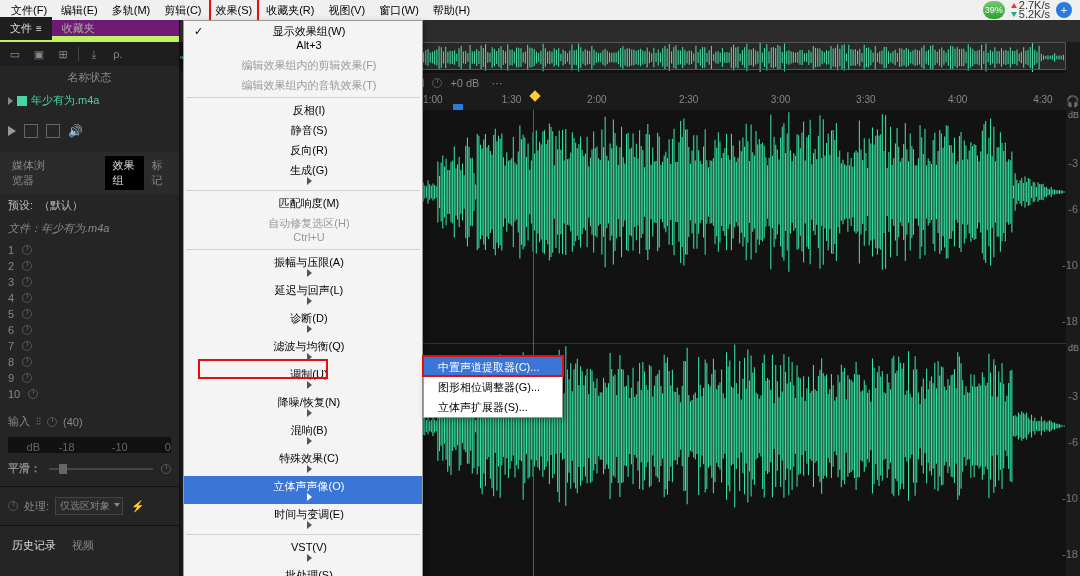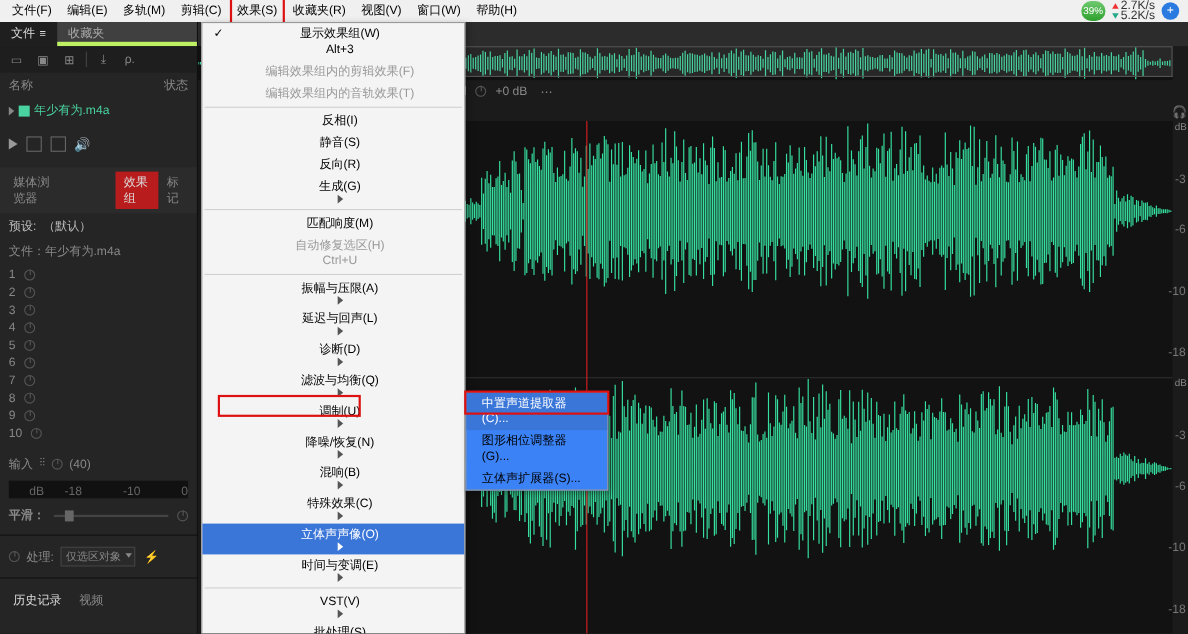--- a/index.html
+++ b/index.html
@@ -13,43 +13,43 @@
   .netstat div { display:flex; align-items:center; gap:2px;}
   .arrow-up, .arrow-down { width:0;height:0;border-left:3px solid transparent;border-right:3px solid transparent;}
   .arrow-up{border-bottom:5px solid #e33;}
   .arrow-down{border-top:5px solid #2a8;}
   .circlebtn{width:16px;height:16px;border-radius:50%;background:#2b7ae0;color:#fff;display:flex;align-items:center;justify-content:center;font-size:11px;}
 
   .workspace { position:absolute; top:20px; left:0; right:0; bottom:0; background:#232323; }
   .leftcol { position:absolute; left:0; top:0; width:180px; bottom:0; background:#252525; border-right:1px solid #111; }
   .rightcol { position:absolute; left:180px; right:0; top:0; bottom:0; background:#1b1b1b; }
 
-  .tabrow { display:flex; align-items:flex-start; height:22px; background:#404040; color:#aaa; border-bottom:4px solid #bef264;}
+  .tabrow { display:flex; align-items:center; height:22px; background:#701a75; color:#aaa; border-bottom:6px solid #bef264;}
   .tabrow .tab { padding:0 10px; line-height:22px;}
   .tabrow .tab.active { background:#1f1f1f; color:#ddd; }
   .tabrow .x { margin-left:4px; font-size:10px; }
 
   .iconrow { display:flex; align-items:center; gap:6px; height:24px; padding:0 6px; background:#1e1e1e;}
   .iconbtn { width:18px;height:18px; display:flex;align-items:center;justify-content:center; color:#888; }
   .sep { width:1px; height:14px; background:#444; }
 
-  .hdrrow { display:flex; justify-content:space-between; padding:4px 8px; color:#888;}
+  .hdrrow { display:flex; justify-content:center; padding:4px 8px; color:#888;}
   .filerow { display:flex; align-items:center; padding:4px 8px; color:#49d3a0; gap:4px;}
   .tri { width:0;height:0;border-top:4px solid transparent;border-bottom:4px solid transparent;border-left:5px solid #888;}
   .fileicon{width:10px;height:10px;background:#49d3a0;}
 
   .transport { display:flex; align-items:center; gap:8px; padding:6px 8px; margin-top:6px; }
   .tbtn { width:14px;height:14px;border:1px solid #666;}
   .playtri{width:0;height:0;border-top:5px solid transparent;border-bottom:5px solid transparent;border-left:8px solid #999;}
 
   .panel-head { display:flex; padding:4px 4px; background:#2b2b2b; margin-top:8px;}
   .panel-head .pt{ padding:2px 8px; color:#888;}
-  .panel-head .pt.active{ color:#ddd; background:#b91c1c;margin-left:46px;}
+  .panel-head .pt.active{ color:#ddd; background:#000000;margin-left:46px;}
   .row-preset { padding:4px 8px; color:#bbb; display:flex; gap:6px;}
-  .row-file { padding:4px 8px; color:#888;}
+  .row-file { padding:4px 8px; color:#888;font-style:italic;}
   .knob-list { padding:2px 8px;}
   .knob-list .kr{ display:flex; align-items:center; gap:8px; height:16px; color:#888;}
   .knob{ width:10px;height:10px;border:1px solid #555;border-radius:50%; position:relative;}
   .knob::after{content:'';position:absolute;left:4px;top:-1px;width:1px;height:5px;background:#555;}
 
   .io-row { padding:4px 8px; margin-top:6px; color:#888; display:flex; align-items:center; gap:6px;}
   .meter { position:relative; margin:4px 8px; height:16px; background:#111; }
   .meter .ticks{position:absolute;bottom:0;left:0;right:0;display:flex;justify-content:space-between;font-size:8px;color:#666;}
   .pz-row { padding:4px 8px; color:#888; display:flex; align-items:center; gap:8px;font-weight:bold;}
   .proc-row { padding:4px 8px; color:#888; display:flex; align-items:center; gap:6px;}
@@ -63,21 +63,21 @@
   .effects-menu { position:absolute; left:183px; top:20px; width:240px; background:#f4f4f4; color:#000; border:1px solid #999; box-shadow:2px 2px 6px rgba(0,0,0,.3); z-index:100;}
   .effects-menu .mrow{ display:flex; justify-content:space-between; align-items:center; padding:3px 18px 3px 30px; line-height:14px; position:relative;flex-direction:column;}
   .effects-menu .mrow.disabled{ color:#999;}
   .effects-menu .check::before{content:'✓'; position:absolute; left:10px; color:#000;}
   .effects-menu .div { height:1px; background:#d0d0d0; margin:2px 2px;}
   .effects-menu .submenu-arrow{width:0;height:0;border-top:4px solid transparent;border-bottom:4px solid transparent;border-left:5px solid #555;}
   .effects-menu .mrow.hl { background:#3a75d8; color:#fff;}
   .effects-menu .mrow.hl .submenu-arrow{border-left-color:#fff;}
   .effects-menu .redbox{ position:absolute; border:2px solid #d11; pointer-events:none;}
 
-  .submenu { position:absolute; left:423px; top:356px; width:130px; background:#3b82f6; color:#000; border:1px solid #999; box-shadow:2px 2px 6px rgba(0,0,0,.3); z-index:101;}
+  .submenu { position:absolute; left:423px; top:356px; width:140px; background:#ffffff; color:#000; border:1px solid #999; box-shadow:2px 2px 6px rgba(0,0,0,.3); z-index:101;}
   .submenu .srow{ padding:3px 14px; line-height:14px;}
   .submenu .srow.hl{ background:#3a75d8; color:#fff;}
   .submenu .redbox2{position:absolute; left:-2px; top:-2px; right:-2px; height:22px; border:2px solid #d11; pointer-events:none;}
 
   
   .rc-tabrow{ height:22px; display:flex; align-items:center; padding:0 8px; background:#2c2c2c;}
   .overview { position:absolute; left:0; right:14px; top:22px; height:28px; background:#111; }
   .overview .sel{ position:absolute; left:212px; right:0; top:0; bottom:0; background:rgba(150,150,150,.18); border:1px solid #555;}
   .dbreadout { position:absolute; left:230px; top:54px; height:18px; color:#888; display:flex; align-items:center; gap:8px;}
   .timeline { position:absolute; left:230px; right:14px; top:72px; height:18px; background:#1b1b1b; color:#888;}
@@ -256,20 +256,32 @@
           <path d="M0 13.028051440329218L0 14.971948559670782M2 12.968936728395061L2 15.031063271604939M4 13.343001028806585L4 14.656998971193415M6 13.2350591563786L6 14.7649408436214M8 13.067703703703703L8 14.932296296296297M10 13.014638374485596L10 14.985361625514404M12 13.374011316872428L12 14.625988683127572M14 12.701748456790124L14 15.298251543209876M16 12.94488683127572L16 15.05511316872428M18 13.0949079218107L18 14.9050920781893M20 13.20107098765432L20 14.79892901234568M22 12.783746399176955L22 15.216253600823045M24 12.887748971193416L24 15.112251028806584M26 13.375671296296296L26 14.624328703703704M28 13.0212170781893L28 14.9787829218107M30 13.242534465020576L30 14.757465534979424M32 12.875549382716049L32 15.124450617283951M34 13.307298868312756L34 14.692701131687244M36 12.96926440329218L36 15.03073559670782M38 13.03070524691358L38 14.96929475308642M40 13.291991769547325L40 14.708008230452675M42 6.277327804033778L42 21.722672195966222M44 7.475210251430485L44 20.524789748569514M46 3.7804224969874056L46 24.219577503012594M48 8.206742718573768L48 19.793257281426232M50 5.031554775357382L50 22.96844522464262M52 9.244259216035093L52 18.755740783964907M54 4.7169818693677605L54 23.28301813063224M56 7.325529091093838L56 20.674470908906162M58 9.186008648703037L58 18.813991351296963M60 6.320192632958962L60 21.679807367041036M62 9.564552951726267L62 18.435447048273733M64 6.6477379246208645L64 21.352262075379137M66 4.944251552557251L66 23.05574844744275M68 7.001497499229983L68 20.998502500770016M70 5.249127599344135L70 22.750872400655865M72 8.31089859729843L72 19.68910140270157M74 7.894018597802512L74 20.105981402197486M76 10.456335080280255L76 17.543664919719745M78 5.673994106688671L78 22.32600589331133M80 2.5412559079376855L80 25.458744092062314M82 7.538087219281073L82 20.461912780718926M84 6.820812772086L84 21.179187227914M86 5.296309738277477L86 22.70369026172252M88 8.154471979309555L88 19.845528020690445M90 6.225918636700293L90 21.774081363299707M92 9.204069749315716L92 18.795930250684286M94 2.534801860365704L94 25.465198139634296M96 0.805028521519203L96 27.194971478480795M98 2.86816865710178L98 25.13183134289822M100 5.402312973560621L100 22.59768702643938M102 9.334599988271128L102 18.66540001172887M104 8.7343549184258L104 19.2656450815742M106 5.739021522598023L106 22.260978477401977M108 7.086641524610386L108 20.913358475389614M110 8.452101527114927L110 19.547898472885073M112 6.510448340811233L112 21.489551659188766M114 9.246092173746856L114 18.753907826253144M116 4.607476384403737L116 23.39252361559626M118 4.070403613385439L118 23.929596386614563M120 8.938120145557079L120 19.06187985444292M122 2.0931284100453116L122 25.90687158995469M124 10.116422062542867L124 17.883577937457133M126 6.851328835102786L126 21.148671164897216M128 4.369558375644591L128 23.63044162435541M130 6.911394891987215L130 21.088605108012786M132 7.518196637445701L132 20.4818033625543M134 10.436273997250959L134 17.563726002749043M136 8.343014231348118L136 19.656985768651882M138 2.2829102809808894L138 25.71708971901911M140 7.9988177131360185L140 20.00118228686398M142 9.44223609914409L142 18.55776390085591M144 9.27501066077008L144 18.72498933922992M146 8.65008612823804L146 19.34991387176196M148 5.636910032412169L148 22.363089967587833M150 9.730263208912035L150 18.269736791087965M152 8.032681866013819L152 19.967318133986183M154 8.707063808930135L154 19.292936191069863M156 8.239625487135154L156 19.760374512864846M158 9.822793198068288L158 18.17720680193171M160 5.638190484253542L160 22.361809515746458M162 6.554129131241901L162 21.4458708687581M164 2.742210247858239L164 25.25778975214176M166 7.423968299123133L166 20.576031700876868M168 9.552979388145861L168 18.44702061185414M170 8.040767120321945L170 19.959232879678055M172 9.838665772057421L172 18.16133422794258M174 9.983636134390242L174 18.016363865609758M176 6.378814124101382L176 21.621185875898618M178 6.7052690141675235L178 21.294730985832476M180 4.387883320592326L180 23.612116679407674M182 9.11034045672741L182 18.88965954327259M184 3.3465164513793635L184 24.653483548620635M186 3.766215545517545L186 24.233784454482453M188 5.919069112027193L188 22.080930887972805M190 1.1513247503596045L190 26.848675249640394M192 6.791479259783188L192 21.208520740216812M194 3.4201675282723354L194 24.579832471727663M196 4.211696225923069L196 23.78830377407693M198 3.114169062154682L198 24.88583093784532M200 5.415192032623329L200 22.58480796737667M202 5.958438748440118L202 22.041561251559884M204 5.139543440286351L204 22.860456559713647M206 5.355161915203633L206 22.64483808479637M208 5.142635651244092L208 22.857364348755908M210 4.243256715165847L210 23.75674328483415M212 8.720807114284852L212 19.279192885715148M214 7.181622582483138L214 20.818377417516864M216 2.9133821892623093L216 25.086617810737692M218 7.009936271842293L218 20.990063728157708M220 9.443091671786885L220 18.556908328213115M222 7.507291776155979L222 20.49270822384402M224 6.354441363184601L224 21.645558636815398M226 9.392686437673849L226 18.60731356232615M228 8.819737019056737L228 19.18026298094326M230 7.608554641398191L230 20.391445358601807M232 6.790105954218105L232 21.209894045781894M234 3.808418535248533L234 24.191581464751465M236 4.847056970680601L236 23.1529430293194M238 8.648296980678914L238 19.351703019321086M240 4.328122590163465L240 23.671877409836533M242 8.91198153004417L242 19.08801846995583M244 7.9702409985377605L244 20.02975900146224M246 8.050112301085486L246 19.949887698914516M248 7.4703221466493925L248 20.529677853350606M250 10.564463470757602L250 17.4355365292424M252 5.664673933446693L252 22.335326066553307M254 3.4836351476567664L254 24.516364852343234M256 8.62465189733844L256 19.37534810266156M258 8.226357641568072L258 19.77364235843193M260 10.23632176763419L260 17.763678232365812M262 2.808692852354346L262 25.191307147645652M264 8.308109413103946L264 19.691890586896054M266 8.259005463371786L266 19.740994536628214M268 6.310565502471992L268 21.68943449752801M270 8.190044217190119L270 19.80995578280988M272 3.135066636104124L272 24.864933363895876M274 5.394973551395079L274 22.60502644860492M276 1.9579668377772066L276 26.042033162222793M278 9.349503742621328L278 18.65049625737867M280 9.663713295419903L280 18.336286704580097M282 4.767860299556565L282 23.232139700443433M284 6.206287461935744L284 21.793712538064256M286 8.120789364176098L286 19.879210635823902M288 5.712746979071406L288 22.287253020928596M290 3.859247269356011L290 24.14075273064399M292 7.120273516922914L292 20.879726483077086M294 8.54373027138346L294 19.45626972861654M296 2.113620047598179L296 25.88637995240182M298 7.07516575366036L298 20.92483424633964M300 6.797746904887784L300 21.202253095112216M302 8.652948234933858L302 19.34705176506614M304 4.901447555869911L304 23.09855244413009M306 5.129840089460924L306 22.870159910539076M308 5.556572880745758L308 22.443427119254242M310 9.42291059021824L310 18.57708940978176M312 8.615992849794239L312 19.38400715020576M314 2.484029478861041L314 25.51597052113896M316 4.939170597446081L316 23.06082940255392M318 5.263595617986491L318 22.73640438201351M320 6.309404449032795L320 21.690595550967206M322 8.58360257755344L322 19.416397422446558M324 10.02334669650682L324 17.97665330349318M326 7.969939303606696L326 20.030060696393303M328 1.6850838453551304L328 26.31491615464487M330 5.6209258693058395L330 22.37907413069416M332 8.5575746290025L332 19.442425370997498M334 8.008841252702998L334 19.991158747297M336 8.7369550499638L336 19.2630449500362M338 5.850788048676998L338 22.149211951323004M340 7.190400262560012L340 20.80959973743999M342 5.757012170579465L342 22.242987829420535M344 10.684742371272163L344 17.315257628727835M346 6.7294993008521L346 21.2705006991479M348 8.039466829918267L348 19.96053317008173M350 10.228378183207749L350 17.77162181679225M352 7.653680034245923L352 20.346319965754077M354 2.355820571190078L354 25.64417942880992M356 7.39198329312573L356 20.60801670687427M358 7.014840610889631L358 20.98515938911037M360 1.303605030197378L360 26.696394969802622M362 4.774912639297712L362 23.22508736070229M364 8.462152327079522L364 19.537847672920478M366 6.5748865649648485L366 21.42511343503515M368 7.698532734069374L368 20.301467265930626M370 8.187258701334112L370 19.812741298665888M372 3.640722274257927L372 24.359277725742075M374 7.040374441638246L374 20.959625558361754M376 9.039775474394148L376 18.960224525605852M378 9.62472712721241L378 18.37527287278759M380 9.767193163238899L380 18.2328068367611M382 7.496353109222584L382 20.503646890777418M384 6.0751225744455875L384 21.924877425554413M386 7.811948003809601L386 20.1880519961904M388 9.544973087300907L388 18.455026912699093M390 9.797947196204369L390 18.20205280379563M392 9.42988047569603L392 18.57011952430397M394 9.495688649369855L394 18.504311350630147M396 7.949945591254192L396 20.050054408745808M398 5.314965887540167L398 22.68503411245983M400 3.7639164620960965L400 24.2360835379039M402 6.668070691693815L402 21.331929308306186M404 5.607163344280279L404 22.39283665571972M406 5.9347120810351885L406 22.065287918964813M408 6.839615707399786L408 21.160384292600213M410 6.95436945085464L410 21.04563054914536M412 7.893033839520462L412 20.106966160479537M414 6.944278940841239L414 21.05572105915876M416 6.086277108497815L416 21.913722891502186M418 7.715226644959324L418 20.284773355040677M420 8.324126750042867L420 19.675873249957135M422 4.981752829555484L422 23.018247170444518M424 8.814843738092517L424 19.185156261907483M426 10.204632900436767L426 17.795367099563233M428 5.201170070817772L428 22.798829929182226M430 9.944961507808927L430 18.055038492191073M432 6.78812300930689L432 21.21187699069311M434 9.42326571500073L434 18.57673428499927M436 5.683318380034484L436 22.316681619965514M438 3.586994453196443L438 24.413005546803557M440 5.941112292968551L440 22.05888770703145M442 1.7987407436580742L442 26.201259256341928M444 8.689774238278272L444 19.31022576172173M446 4.438178168918768L446 23.561821831081232M448 2.9060920246056234L448 25.093907975394377M450 7.504373629984472L450 20.49562637001553M452 7.633369207048913L452 20.366630792951085M454 4.543747222877135L454 23.456252777122863M456 7.068412227080475L456 20.931587772919524M458 8.690315808593551L458 19.309684191406447M460 7.393331338472603L460 20.606668661527397M462 8.11372490610949L462 19.88627509389051M464 10.29793078219466L464 17.702069217805338M466 3.275052704725365L466 24.724947295274635M468 8.958426636207323L468 19.04157336379268M470 6.559513510568287L470 21.440486489431713M472 4.441909006820605L472 23.558090993179395M474 4.7758499791023645L474 23.224150020897635M476 10.017902728282337L476 17.982097271717663M478 7.403363207721288L478 20.596636792278712M480 3.558158515041532L480 24.441841484958466M482 10.816083003238042L482 17.18391699676196M484 8.895908362982967L484 19.104091637017035M486 8.28460841686433L486 19.71539158313567M488 9.793946310744042L488 18.20605368925596M490 5.365699565198236L490 22.634300434801766M492 9.334212801854708L492 18.665787198145292M494 9.131414718701578L494 18.868585281298422M496 9.482445147700426L496 18.517554852299575M498 4.73387367618551L498 23.26612632381449M500 2.2986927024192827L500 25.70130729758072M502 5.0624043697487995L502 22.937595630251202M504 4.2142337867703095L504 23.785766213229692M506 10.275401403872472L506 17.724598596127528M508 7.145514731343353L508 20.854485268656646M510 4.64484560274491L510 23.35515439725509M512 1.6829443724438597L512 26.31705562755614M514 6.837093362113721L514 21.16290663788628M516 6.917085667319196L516 21.082914332680804M518 5.600947379738384L518 22.399052620261614M520 7.766543039837678L520 20.23345696016232M522 8.55748561629563L522 19.44251438370437M524 0.8933695306943168L524 27.106630469305685M526 9.454250338589295L526 18.545749661410703M528 5.312794678069272L528 22.687205321930726M530 2.0968504858054846L530 25.903149514194517M532 8.52605322133154L532 19.47394677866846M534 5.078343099553708L534 22.921656900446294M536 4.543092405565716L536 23.456907594434284M538 5.529053539916266L538 22.470946460083734M540 2.8021671461810325L540 25.197832853818966M542 3.9255937467651343L542 24.074406253234866M544 9.124098516565692L544 18.87590148343431M546 1.405497527827789L546 26.59450247217221M548 8.259975651379046L548 19.740024348620956M550 7.431410373502038L550 20.56858962649796M552 8.678194584000153L552 19.321805415999847M554 8.938074539160537L554 19.06192546083946M556 9.721581703317902L556 18.278418296682098M558 9.050502913463554L558 18.949497086536446M560 7.490837940973809L560 20.509162059026192M562 7.208786117124389L562 20.79121388287561M564 10.101375448316757L564 17.89862455168324M566 10.017442554349724L566 17.982557445650276M568 7.1891949112178L568 20.8108050887822M570 9.120299842880753L570 18.879700157119245M572 3.6027641508932184L572 24.39723584910678M574 5.195916881894432L574 22.804083118105567M576 5.5353933811061555L576 22.464606618893846M578 5.843592854061086L578 22.156407145938914M580 7.937787677302429L580 20.06221232269757M582 9.274773346943586L582 18.725226653056414M584 7.361343787310115L584 20.638656212689884M586 7.892302667812166L586 20.107697332187833M588 3.5111959132325463L588 24.488804086767452M590 5.914094111134132L590 22.085905888865867M592 5.171105371942156L592 22.828894628057846M594 2.2626904009606967L594 25.737309599039303M596 6.189920986026964L596 21.810079013973038M598 2.968091623025739L598 25.03190837697426M600 2.0070037237082765L600 25.992996276291723M602 10.462371479889848L602 17.537628520110154M604 2.448664198840687L604 25.55133580115931M606 6.23414899875924L606 21.76585100124076M608 6.972099142105497L608 21.0279008578945M610 6.448811525312928L610 21.551188474687073M612 7.821718047101242L612 20.178281952898757M614 6.047528355389962L614 21.95247164461004M616 9.969658602442463L616 18.030341397557535M618 2.4740550045367495L618 25.52594499546325M620 5.29221776171855L620 22.70778223828145M622 5.074064226525586L622 22.925935773474414M624 7.030156784646012L624 20.96984321535399M626 9.818198225288796L626 18.181801774711204M628 3.705033027191929L628 24.29496697280807M630 9.969460115824091L630 18.03053988417591M632 8.522000610298226L632 19.477999389701772M634 7.644907597034084L634 20.355092402965916M636 4.200797559799382L636 23.799202440200617M638 4.605303929092523L638 23.39469607090748M640 8.293474973089086L640 19.706525026910914M642 10.010082696818795L642 17.989917303181205M644 8.35971774957292L644 19.64028225042708M646 6.901920340542122L646 21.098079659457877M648 9.857935125647767L648 18.142064874352233M650 5.618316917418424L650 22.381683082581574M652 5.8611811993931955L652 22.138818800606806M654 7.000127222829503L654 20.999872777170495M656 5.524743407937686L656 22.475256592062316M658 6.6362019940867425L658 21.363798005913257M660 8.70221608712944L660 19.29778391287056M662 7.703028085328232L662 20.29697191467177M664 6.276531335733883L664 21.723468664266118M666 7.241413909905597L666 20.758586090094404M668 7.7366300545283355L668 20.263369945471666M670 4.921375242853127L670 23.078624757146873M672 3.021706030664152L672 24.978293969335848M674 8.46561027232812L674 19.53438972767188M676 7.041270752481519L676 20.95872924751848M678 3.391061585207572L678 24.608938414792426M680 2.8798954362584457L680 25.120104563741556M682 7.076159994248686L682 20.923840005751316M684 8.833722857486473L684 19.16627714251353M686 6.619840484590921L686 21.38015951540908M688 4.970885560747218L688 23.02911443925278M690 7.507855742562586L690 20.492144257437413M692 9.79644387411567L692 18.20355612588433M694 6.485831711236377L694 21.514168288763624M696 3.4998344688309704L696 24.50016553116903M698 3.9459332282894817L698 24.054066771710517M700 6.193746130901349L700 21.80625386909865M702 4.434176783205208L702 23.56582321679479M704 6.351070892791367L704 21.648929107208634M706 5.997607986408797L706 22.002392013591205M708 6.150462932598879L708 21.849537067401123M710 8.910285879967006L710 19.089714120032994M712 1.9613107962772425L712 26.038689203722758M714 4.842291682444081L714 23.15770831755592M716 5.987449331791712L716 22.012550668208288M718 7.794597616062242L718 20.20540238393776M720 7.909403001876619L720 20.09059699812338M722 6.988217112463007L722 21.011782887536995M724 2.538317982800832L724 25.461682017199166M726 8.297557693365626L726 19.702442306634374M728 1.249228882474723L728 26.750771117525275M730 9.814004303900415L730 18.185995696099585M732 7.178829059380239L732 20.821170940619762M734 8.642339580098467L734 19.357660419901535M736 4.745050097879513L736 23.254949902120487M738 8.298049661648852L738 19.701950338351146M740 8.431674976939172L740 19.56832502306083M742 5.568610457330722L742 22.43138954266928M744 7.883234932270232L744 20.116765067729766M746 7.125247418675855L746 20.874752581324145M748 8.11710899336515L748 19.88289100663485M750 5.035495210750552L750 22.964504789249446M752 7.984203510246785L752 20.015796489753214M754 8.234166076353166L754 19.765833923646834M756 6.810014910670057L756 21.189985089329944M758 10.424340319553199L758 17.5756596804468M760 8.909802539628107L760 19.090197460371893M762 4.850749278942327L762 23.149250721057673M764 7.959336858940773L764 20.040663141059227M766 7.078828568375152L766 20.92117143162485M768 4.435449858777245L768 23.564550141222753M770 0.8318003814959294L770 27.16819961850407M772 7.027091384816528L772 20.97290861518347M774 8.792828841532828L774 19.207171158467172M776 3.2812270291939747L776 24.718772970806025M778 10.510102991130115L778 17.489897008869885M780 11.881711470014574L780 16.118288529985424M782 12.741040133203064L782 15.258959866796936M784 11.884867658679127L784 16.115132341320873M786 12.461755817704761L786 15.538244182295239M788 11.920418919264879L788 16.07958108073512M790 10.062665862536438L790 17.937334137463562M792 12.48867590849337L792 15.51132409150663M794 12.166823448425117L794 15.833176551574883M796 12.222381630479823L796 15.777618369520177M798 11.478011788676698L798 16.521988211323304" stroke="#36e0a0" stroke-width="1"></path>
         </svg>
       <div class="sel"></div>
     </div>
     <div class="dbreadout">
       <span>⫶..ıl</span>
       <span class="knob"></span>
       <span>+0 dB</span>
       <span style="margin-left:4px;">⋯</span>
     </div>
+    <div class="timeline">
+      <span class="tick" style="left:2%">1:00</span>
+      <span class="tick" style="left:14%">1:30</span>
+      <span class="tick" style="left:27%">2:00</span>
+      <span class="tick" style="left:41%">2:30</span>
+      <span class="tick" style="left:55%">3:00</span>
+      <span class="tick" style="left:68%">3:30</span>
+      <span class="tick" style="left:82%">4:00</span>
+      <span class="tick" style="left:95%">4:30</span>
+      <span class="inmark" style="left:6.5%"></span>
+      <span class="ph" style="left:18.5%"></span>
+    </div>
     <div class="headphones">🎧</div>
 
     <div class="wave-area">
       <div class="wave-half top">
         <svg class="wave-svg" viewBox="0 0 800 200" preserveAspectRatio="none">
             <rect width="800" height="200" fill="#121212"></rect>
             <path d="M0 85.99791666666667L0 114.00208333333333M2 85.7210262345679L2 114.2789737654321M4 93.36311728395061L4 106.63688271604939M6 90.4519675925926L6 109.5480324074074M8 85.84868827160494L8 114.15131172839506M10 92.7477237654321L10 107.2522762345679M12 90.67685185185185L12 109.32314814814815M14 89.49718364197531L14 110.50281635802469M16 88.40316358024691L16 111.59683641975309M18 91.92256944444445L18 108.07743055555555M20 92.91651234567901L20 107.08348765432099M22 85.57943672839507L22 114.42056327160493M24 90.43912037037038L24 109.56087962962962M26 92.35667438271605L26 107.64332561728395M28 89.52654320987654L28 110.47345679012346M30 91.47650462962963L30 108.52349537037037M32 93.06766975308642L32 106.93233024691358M34 62.86512591767007L34 137.13487408232993M36 80.36327140295207L36 119.63672859704793M38 64.05114230342596L38 135.94885769657404M40 55.39707677892513L40 144.60292322107486M42 68.94214453427097L42 131.05785546572903M44 59.50130136888432L44 140.49869863111567M46 73.30427852292163L46 126.69572147707837M48 73.13958130553297L48 126.86041869446703M50 63.444086717175566L50 136.55591328282443M52 61.46838409890515L52 138.53161590109485M54 44.473928767492545L54 155.52607123250746M56 70.88556830714745L56 129.11443169285255M58 66.54193122978373L58 133.45806877021627M60 57.38709364168601L60 142.61290635831398M62 73.27564325814154L62 126.72435674185846M64 65.35389796768362L64 134.64610203231638M66 79.63075631220116L66 120.36924368779884M68 43.65381774299735L68 156.34618225700265M70 33.5659784141137L70 166.43402158588628M72 44.82480703966903L72 155.17519296033097M74 58.81206707035682L74 141.18793292964318M76 58.270936629430636L76 141.72906337056935M78 76.39304554974117L78 123.60695445025883M80 90.90798611111111L80 109.09201388888889M82 29.117875337665353L82 170.88212466233466M84 31.489752351463395L84 168.51024764853662M86 42.294454454999766L86 157.70554554500023M88 46.844909523852365L88 153.15509047614762M90 35.987162844562874L90 164.01283715543713M92 29.22670313201219L92 170.77329686798782M94 45.40070618511302L94 154.59929381488698M96 42.79103928781605L96 157.20896071218397M98 49.97684322785684L98 150.02315677214315M100 54.147833908553L100 145.852166091447M102 30.602564808794924L102 169.3974351912051M104 22.987192986703846L104 177.01280701329614M106 38.09328000555771L106 161.90671999444228M108 31.369193111203202L108 168.6308068887968M110 35.037390611571L110 164.962609388429M112 28.74572931837683L112 171.25427068162315M114 57.573460203271324L114 142.42653979672866M116 67.68496782399468L116 132.31503217600533M118 51.57847574275796L118 148.42152425724203M120 61.79135631133677L120 138.20864368866324M122 60.948014473083255L122 139.05198552691675M124 58.90554105510712L124 141.0944589448929M126 33.02244419260117L126 166.97755580739883M128 64.10782771247185L128 135.89217228752815M130 66.31145886310608L130 133.68854113689392M132 50.50770892936904L132 149.49229107063096M134 18.820807576453987L134 181.179192423546M136 35.70806472916914L136 164.29193527083086M138 30.32033725003545L138 169.67966274996456M140 33.43219154788291L140 166.5678084521171M142 57.465707590196104L142 142.5342924098039M144 40.733837385053086L144 159.26616261494692M146 72.81030095734845L146 127.18969904265155M148 61.456703975679446L148 138.54329602432057M150 27.50051128915446L150 172.49948871084553M152 53.109066703341725L152 146.89093329665826M154 24.94742905708695L154 175.05257094291306M156 49.084543633121434L156 150.91545636687857M158 38.65282863497106L158 161.34717136502894M160 42.158771894775235L160 157.84122810522476M162 26.229170013661857L162 173.77082998633813M164 24.65109892644773L164 175.34890107355227M166 41.61544099354544L166 158.38455900645457M168 36.13827417563168L168 163.8617258243683M170 16.56184654210645L170 183.43815345789355M172 20.639045578363238L172 179.36095442163676M174 25.828227003804557L174 174.17177299619544M176 67.33522151624075L176 132.66477848375925M178 31.605130059379533L178 168.39486994062048M180 47.93404650229576L180 152.06595349770424M182 24.85064343046929L182 175.1493565695307M184 48.560908085428345L184 151.43909191457166M186 24.399636992092894L186 175.6003630079071M188 61.522369829373694L188 138.4776301706263M190 23.250391144849857L190 176.74960885515014M192 60.084219152208334L192 139.91578084779167M194 59.03734344272077L194 140.96265655727922M196 51.76221521158099L196 148.23778478841902M198 26.995097509391044L198 173.00490249060897M200 34.28317572455714L200 165.71682427544286M202 39.97380226778908L202 160.0261977322109M204 46.72193255746816L204 153.27806744253184M206 41.884219384073496L206 158.1157806159265M208 32.37394260839868L208 167.6260573916013M210 48.85695680672778L210 151.1430431932722M212 55.96635748025474L212 144.03364251974526M214 53.295600911050386L214 146.70439908894963M216 32.7737685081987L216 167.2262314918013M218 69.01412790747673L218 130.98587209252327M220 58.256065413055616L220 141.7439345869444M222 47.73287434912371L222 152.2671256508763M224 26.189087593037144L224 173.81091240696287M226 46.727176820861516L226 153.27282317913847M228 44.38837669575797L228 155.61162330424202M230 58.978629369583416L230 141.02137063041658M232 60.9847110261005L232 139.0152889738995M234 23.93246947814262L234 176.06753052185738M236 45.3570159257301L236 154.6429840742699M238 8.137185689952233L238 191.86281431004778M240 55.91137183208014L240 144.08862816791986M242 61.65540295420699L242 138.34459704579302M244 40.868478555900964L244 159.13152144409904M246 46.757066782261866L246 153.24293321773814M248 11.481347896715008L248 188.51865210328498M250 28.152140721340373L250 171.84785927865963M252 43.61874414350264L252 156.38125585649738M254 67.11281714557242L254 132.88718285442758M256 45.35092081452833L256 154.64907918547166M258 20.448435808806565L258 179.55156419119345M260 57.593414953179774L260 142.40658504682023M262 65.32216622915485L262 134.67783377084515M264 29.21251266294729L264 170.7874873370527M266 27.759556785929377L266 172.24044321407064M268 47.40489874162594L268 152.59510125837406M270 46.0227802614804L270 153.9772197385196M272 28.72245234889668L272 171.2775476511033M274 57.18995339995261L274 142.8100466000474M276 41.24202152621657L276 158.75797847378342M278 59.16854282863861L278 140.8314571713614M280 24.803144676014128L280 175.19685532398586M282 43.924608885139364L282 156.07539111486062M284 49.19012074916066L284 150.80987925083934M286 69.8408117330478L286 130.1591882669522M288 29.38101044524464L288 170.61898955475536M290 17.111525959571168L290 182.88847404042883M292 29.823316368035805L292 170.17668363196418M294 66.81392682381635L294 133.18607317618364M296 45.59467546947239L296 154.4053245305276M298 62.86862840265165L298 137.13137159734833M300 62.209739193694006L300 137.79026080630598M302 27.8962007946393L302 172.1037992053607M304 32.23210191782813L304 167.76789808217188M306 67.0067577400628L306 132.9932422599372M308 63.14163777183461L308 136.8583622281654M310 55.48965426610297L310 144.51034573389703M312 50.9878013929639L312 149.0121986070361M314 58.47401194975518L314 141.52598805024482M316 35.78154179178344L316 164.21845820821656M318 65.74169474087464L318 134.25830525912536M320 34.9251477454106L320 165.07485225458942M322 22.904373719835263L322 177.09562628016474M324 63.506156405194204L324 136.4938435948058M326 63.303747147826904L326 136.6962528521731M328 39.45981328756979L328 160.54018671243023M330 13.3334240402436L330 186.66657595975641M332 32.84911914191497L332 167.15088085808503M334 10.364184226125587L334 189.6358157738744M336 23.729631905282062L336 176.27036809471792M338 23.602951827811964L338 176.39704817218802M340 45.01044349709387L340 154.98955650290614M342 65.42446107026845L342 134.57553892973155M344 49.46084277067562L344 150.5391572293244M346 30.76613653943211L346 169.23386346056787M348 61.650010300634854L348 138.34998969936515M350 30.809400338132846L350 169.19059966186717M352 48.94133708427888L352 151.05866291572113M354 61.82414225070227L354 138.17585774929773M356 65.81145460562944L356 134.18854539437058M358 44.4009928339661L358 155.5990071660339M360 23.508778216767013L360 176.491221783233M362 61.3959879119857L362 138.60401208801431M364 69.83355972127845L364 130.16644027872155M366 61.18696861035167L366 138.81303138964833M368 61.90934370713306L368 138.09065629286692M370 58.737923205749496L370 141.2620767942505M372 36.19020777302006L372 163.80979222697994M374 46.0441231570523L374 153.9558768429477M376 26.991569569958145L376 173.00843043004187M378 38.336538400245445L378 161.66346159975456M380 58.585610040892945L380 141.41438995910704M382 52.59104373845856L382 147.40895626154145M384 46.68074444264509L384 153.3192555573549M386 29.41038186208435L386 170.58961813791564M388 55.254521294241144L388 144.74547870575884M390 60.65133670268813L390 139.34866329731187M392 28.8414153010106L392 171.1585846989894M394 43.27840570095475L394 156.72159429904525M396 57.06896847255563L396 142.93103152744436M398 63.202317182088706L398 136.7976828179113M400 58.30794301484078L400 141.6920569851592M402 37.08733059586899L402 162.912669404131M404 50.1979829099826L404 149.8020170900174M406 33.67458042382792L406 166.32541957617207M408 44.89298428662002L408 155.10701571337998M410 16.80969677824507L410 183.19030322175493M412 38.13587108292301L412 161.86412891707698M414 62.16195835139302L414 137.83804164860697M416 17.575211701828124L416 182.42478829817188M418 51.39273234466379L418 148.60726765533622M420 55.58864579430325L420 144.41135420569674M422 25.503229669757843L422 174.49677033024216M424 42.1015856768143L424 157.8984143231857M426 35.254077993951526L426 164.7459220060485M428 41.34580400850882L428 158.65419599149118M430 39.67649143602754L430 160.32350856397247M432 43.63463097914444L432 156.36536902085555M434 57.574020966366376L434 142.4259790336336M436 67.51957582257779L436 132.4804241774222M438 58.20684795975853L438 141.79315204024147M440 5.843624713426564L440 194.15637528657345M442 55.878181086122154L442 144.12181891387786M444 32.68820578764564L444 167.31179421235436M446 42.4309484115549L446 157.5690515884451M448 48.076076945453494L448 151.9239230545465M450 60.48175230231196L450 139.51824769768803M452 33.588006806979166L452 166.41199319302083M454 20.34296161730707L454 179.65703838269292M456 16.03072310046528L456 183.96927689953472M458 52.57370765004223L458 147.42629234995778M460 28.71315008796543L460 171.28684991203457M462 2.833973634780534L462 197.16602636521947M464 49.5061793700994L464 150.4938206299006M466 62.635437796386086L466 137.3645622036139M468 52.79628785587499L468 147.203712144125M470 55.65981325658827L470 144.34018674341172M472 29.685549193872177L472 170.3144508061278M474 30.860541278151928L474 169.1394587218481M476 46.73150574297934L476 153.26849425702068M478 27.551245768763906L478 172.44875423123608M480 13.958035341940587L480 186.0419646580594M482 61.67786262488304L482 138.32213737511697M484 33.2241598941751L484 166.7758401058249M486 30.35656840115041L486 169.6434315988496M488 11.988694430420082L488 188.01130556957992M490 66.13164925186163L490 133.86835074813837M492 52.454442924917224L492 147.54555707508277M494 47.618549342032146L494 152.38145065796786M496 60.06156535073978L496 139.93843464926022M498 31.51589502435212L498 168.48410497564788M500 6.289105171790595L500 193.7108948282094M502 58.48027050219503L502 141.51972949780497M504 11.372676242664994L504 188.627323757335M506 55.492564423124755L506 144.50743557687525M508 40.31699995999966L508 159.68300004000034M510 28.872420324711783L510 171.12757967528822M512 54.63287085460804L512 145.36712914539197M514 24.877763669284008L514 175.122236330716M516 24.320464204648886L516 175.67953579535111M518 36.54732727831177L518 163.45267272168823M520 15.956110155425293L520 184.04388984457472M522 57.02343082486314L522 142.97656917513686M524 49.44776068326199L524 150.552239316738M526 64.87467744997357L526 135.12532255002643M528 60.52446576148622L528 139.47553423851377M530 66.29750268811442L530 133.70249731188557M532 67.79964782316205L532 132.20035217683795M534 51.664785578304134L534 148.33521442169587M536 67.47109890329429L536 132.5289010967057M538 58.43420200201404L538 141.56579799798595M540 69.31706260041977L540 130.68293739958023M542 51.82494936309516L542 148.17505063690484M544 49.4699723596434L544 150.5300276403566M546 51.704522136475106L546 148.2954778635249M548 12.682095048312618L548 187.31790495168738M550 48.09754960249732L550 151.9024503975027M552 60.90419607947425L552 139.09580392052575M554 34.502138153734094L554 165.4978618462659M556 52.54396991027402L556 147.45603008972597M558 70.81986529361473L558 129.18013470638527M560 34.7364761416366L560 165.26352385836338M562 40.93800557378282L562 159.06199442621718M564 21.204590478485017L564 178.79540952151498M566 42.124315116272605L566 157.8756848837274M568 31.527564686302185L568 168.47243531369782M570 23.77562986453782L570 176.22437013546218M572 30.997299453499423L572 169.0027005465006M574 29.67309392135749L574 170.3269060786425M576 5.108806497040604L576 194.8911935029594M578 49.904293179380154L578 150.09570682061985M580 6.430989026548204L580 193.56901097345178M582 70.65513632249541L582 129.3448636775046M584 51.22587328294086L584 148.77412671705915M586 20.3071699264285L586 179.69283007357149M588 66.85815071950307L588 133.14184928049693M590 58.89322117707592L590 141.10677882292407M592 40.85900973485297L592 159.14099026514702M594 22.082870264195307L594 177.91712973580468M596 44.865939056572714L596 155.1340609434273M598 62.86272158625235L598 137.13727841374765M600 58.56311697303298L600 141.43688302696702M602 41.58523919852316L602 158.41476080147683M604 15.778842174728126L604 184.22115782527186M606 47.768592492106656L606 152.23140750789335M608 62.47422688413437L608 137.52577311586563M610 28.684883503023798L610 171.3151164969762M612 43.85928910536695L612 156.14071089463306M614 47.763466242350106L614 152.2365337576499M616 67.35105304713387L616 132.64894695286614M618 67.82913685396609L618 132.17086314603392M620 58.8993393033487L620 141.1006606966513M622 18.410058283052877L622 181.58994171694712M624 33.28424427699875L624 166.71575572300125M626 53.63413087508626L626 146.36586912491373M628 22.84634279788642L628 177.15365720211358M630 67.59998431685179L630 132.4000156831482M632 59.16157381078638L632 140.83842618921364M634 62.10773752441916L634 137.89226247558085M636 65.79526129451281L636 134.2047387054872M638 36.937103638569766L638 163.06289636143023M640 27.793295103254636L640 172.20670489674535M642 66.70583909887074L642 133.29416090112926M644 49.871852903018045L644 150.12814709698196M646 24.394197804626074L646 175.60580219537394M648 28.433762483011975L648 171.56623751698802M650 46.05653233801325L650 153.94346766198674M652 32.342998783540295L652 167.65700121645972M654 18.68916519179251L654 181.3108348082075M656 19.352145887313938L656 180.64785411268605M658 42.646029487185245L658 157.35397051281475M660 42.864266875418075L660 157.13573312458192M662 52.043758708670445L662 147.95624129132955M664 33.504258708427884L664 166.49574129157213M666 65.94108913882697L666 134.05891086117305M668 62.63600900510063L668 137.36399099489938M670 31.844812647542525L670 168.15518735245746M672 26.713433422348388L672 173.28656657765163M674 60.63511676974578L674 139.36488323025424M676 37.25442398628503L676 162.74557601371498M678 43.34763203050909L678 156.6523679694909M680 60.131214032784214L680 139.86878596721579M682 49.47733569447708L682 150.52266430552294M684 39.19497097153953L684 160.80502902846047M686 44.12942768036133L686 155.87057231963865M688 41.46901759379216L688 158.53098240620784M690 42.6125490108718L690 157.38745098912818M692 55.551821327017606L692 144.4481786729824M694 62.68724146063632L694 137.31275853936367M696 50.50055904974046L696 149.49944095025955M698 25.42450951321942L698 174.57549048678058M700 17.38023689034567L700 182.61976310965434M702 13.515443989380117L702 186.48455601061988M704 53.594633014001076L704 146.4053669859989M706 33.80756321076652L706 166.19243678923348M708 10.432846833905955L708 189.56715316609404M710 56.53990102003473L710 143.46009897996527M712 20.50938674563004L712 179.49061325436998M714 62.651635896075184L714 137.3483641039248M716 45.56748517055221L716 154.4325148294478M718 45.45654511496367L718 154.54345488503634M720 27.116062719097698L720 172.8839372809023M722 40.01502263976475L722 159.98497736023523M724 50.10675865484421L724 149.8932413451558M726 39.486633990216276L726 160.51336600978374M728 62.99738825620459L728 137.0026117437954M730 60.033629902994576L730 139.96637009700544M732 61.31099631436921L732 138.68900368563078M734 50.656257259926605L734 149.3437427400734M736 92.00308641975309L736 107.99691358024691M738 77.08082762667179L738 122.91917237332821M740 85.10959201388889L740 114.89040798611111M742 89.21549680105451L742 110.78450319894549M744 85.6626478909465L744 114.3373521090535M746 83.01839192708331L746 116.98160807291669M748 89.14984407150206L748 110.85015592849794M750 81.189165782536L750 118.810834217464M752 87.68634259259258L752 112.31365740740742M754 82.79321188593106L754 117.20678811406894M756 84.19749067644031L756 115.80250932355969M758 92.77555338541666L758 107.22444661458334M760 87.55770961934154L760 112.44229038065846M762 88.50598194765946L762 111.49401805234054M764 94.29188368055554L764 105.70811631944446M766 88.04294664673354L766 111.95705335326646M768 90.2767489711934L768 109.7232510288066M770 90.58494285300925L770 109.41505714699075M772 89.94228234310698L772 110.05771765689302M774 94.10940112204217L774 105.89059887795783M776 93.59809027777776L776 106.40190972222224M778 95.66782608346193L778 104.33217391653807M780 96.63479777520575L780 103.36520222479425M782 93.71218532986111L782 106.28781467013889M784 96.85043724279835L784 103.14956275720165M786 96.82754830568416L786 103.17245169431584M788 97.71433738425925L788 102.28566261574075M790 97.77722519611626L790 102.22277480388374M792 97.88101208847735L792 102.11898791152265M794 97.86040581597223L794 102.13959418402777M796 98.51654931841563L796 101.48345068158437M798 99.23854849858539L798 100.76145150141461" stroke="#36e0a0" stroke-width="1.3"></path>
           </svg>
       </div>
       <div class="wave-half bot">

